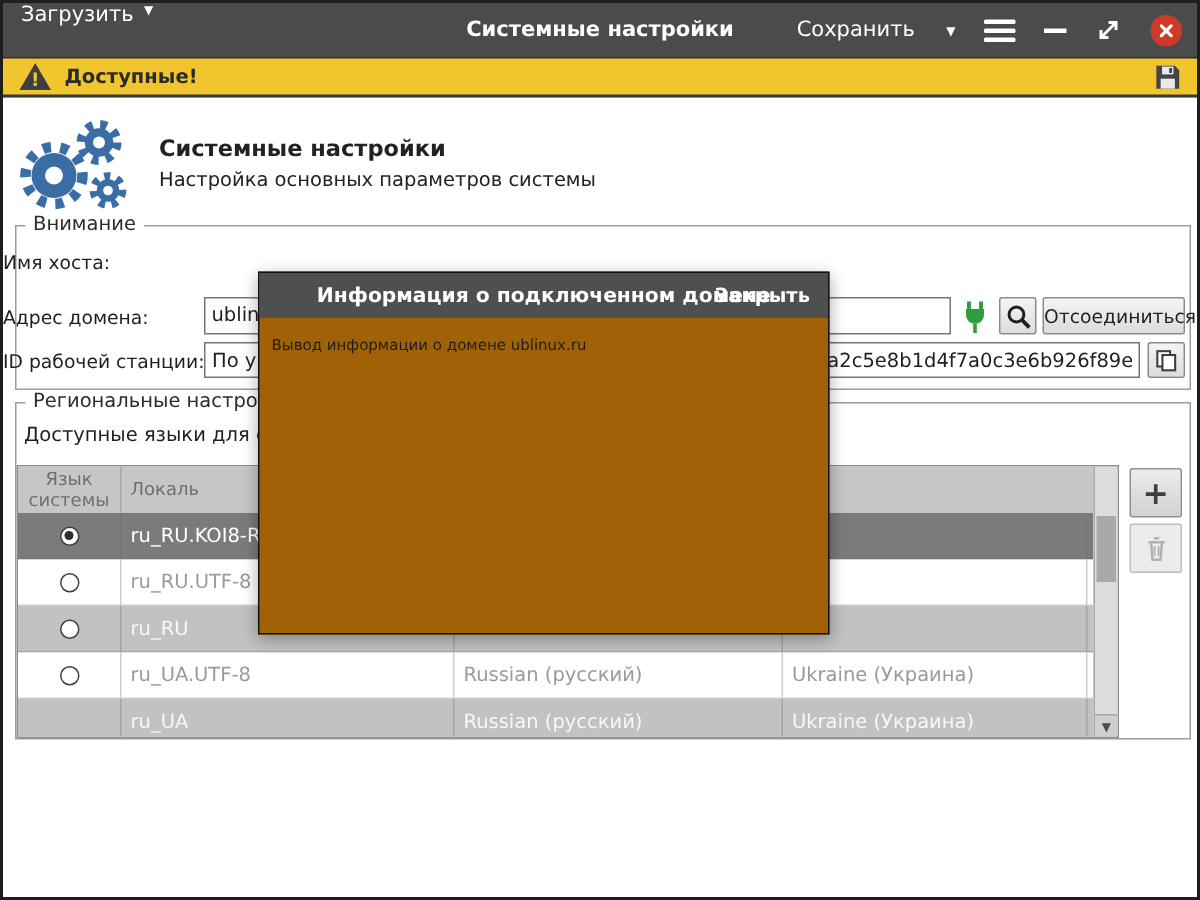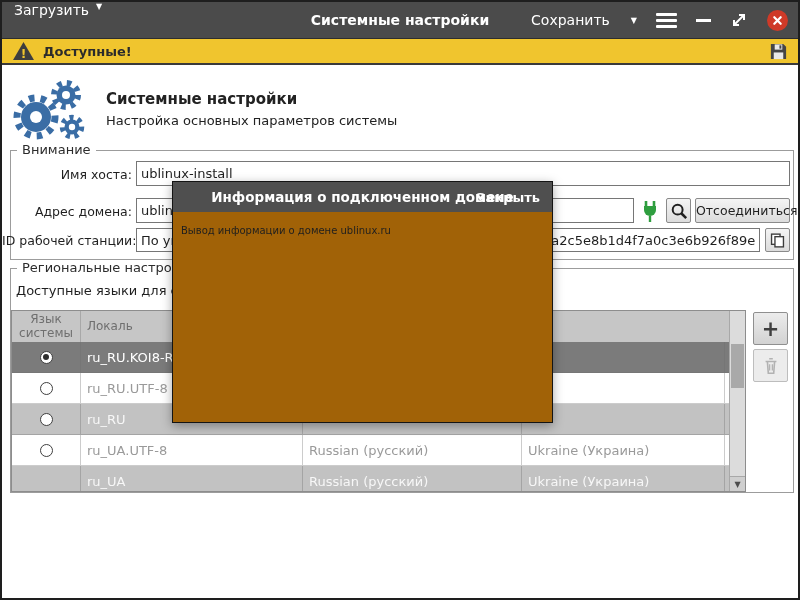--- a/index.html
+++ b/index.html
@@ -30,21 +30,21 @@
   .ph-title{position:absolute;left:104px;top:88px;font-weight:bold;font-size:15px}
   .ph-sub{position:absolute;left:104px;top:111px;font-size:13px}
 
   
   .fieldset{position:absolute;border:1px solid #9c9c9c}
   .legend{position:absolute;top:-9px;left:6px;background:#fff;padding:0 5px;font-size:13px;color:#2c2c2c;white-space:nowrap}
   #fs-system{left:8px;top:148px;width:784px;height:110px}
   #fs-regional{left:8px;top:266px;width:784px;height:225px}
 
   
-  .flabel{position:absolute;left:0;width:130px;text-align:right;font-size:12.5px;white-space:nowrap;color:#1f1f1f}
+  .flabel{position:absolute;left:0;width:130px;font-size:12.5px;white-space:nowrap;color:#1f1f1f}
   .tinput{position:absolute;height:25px;border:1px solid #767676;background:#fff;font:13px "DejaVu Sans","Liberation Sans",sans-serif;padding:0 4px;color:#1f1f1f}
   #lbl-host{top:165px}  #in-host{left:134px;top:159px;width:654px}
   #lbl-domain{top:202px}#in-domain{left:134px;top:196px;width:498px}
   #lbl-id{top:231px}    #in-id{left:134px;top:226px;width:624px;height:24px}
   .icon-btn{position:absolute;display:flex;align-items:center;justify-content:center;cursor:pointer}
   #btn-plug{left:635px;top:196px;width:26px;height:25px;border:none;background:transparent}
   #btn-search{left:664px;top:196px;width:25px;height:25px;border:1px solid #8a8a8a;border-radius:2px;background:linear-gradient(#f4f4f4,#dcdcdc)}
   #btn-disconnect{position:absolute;left:693px;top:196px;width:95px;height:25px;border:1px solid #8a8a8a;border-radius:2px;background:linear-gradient(#f4f4f4,#dcdcdc);font:12.5px "DejaVu Sans","Liberation Sans",sans-serif;color:#1f1f1f;cursor:pointer}
   #btn-copy{left:763px;top:226px;width:25px;height:24px;border:1px solid #8a8a8a;border-radius:2px;background:linear-gradient(#f4f4f4,#dcdcdc)}
 
@@ -147,21 +147,20 @@
     <circle cx="66" cy="47" r="7.5" fill="#3a6da5"></circle>
       <circle cx="66" cy="47" r="3.2" fill="#fff"></circle>
   </svg>
   <div class="ph-title">Системные настройки</div>
   <div class="ph-sub">Настройка основных параметров системы</div>
 
   <div class="fieldset" id="fs-system">
     <span class="legend">Внимание</span>
   </div>
   <label class="flabel" id="lbl-host">Имя хоста:</label>
-  <input class="tinput" id="in-host" value="ublinux-install" style="">
   <label class="flabel" id="lbl-domain">Адрес домена:</label>
   <input class="tinput" id="in-domain" value="ublinux.ru" style="">
   <div class="icon-btn" id="btn-plug">
     <svg width="22" height="24" viewBox="0 0 22 24">
         <path d="M7 2 v5 M15 2 v5" stroke="#2f9e3f" stroke-width="2.6" fill="none"></path>
         <path d="M5 7 h12 v4 a6 6 0 0 1 -6 6 a6 6 0 0 1 -6 -6 Z" fill="#2f9e3f"></path>
         <path d="M11 17 v6" stroke="#2f9e3f" stroke-width="2.4" fill="none"></path>
       </svg>
   </div>
   <div class="icon-btn" id="btn-search">

